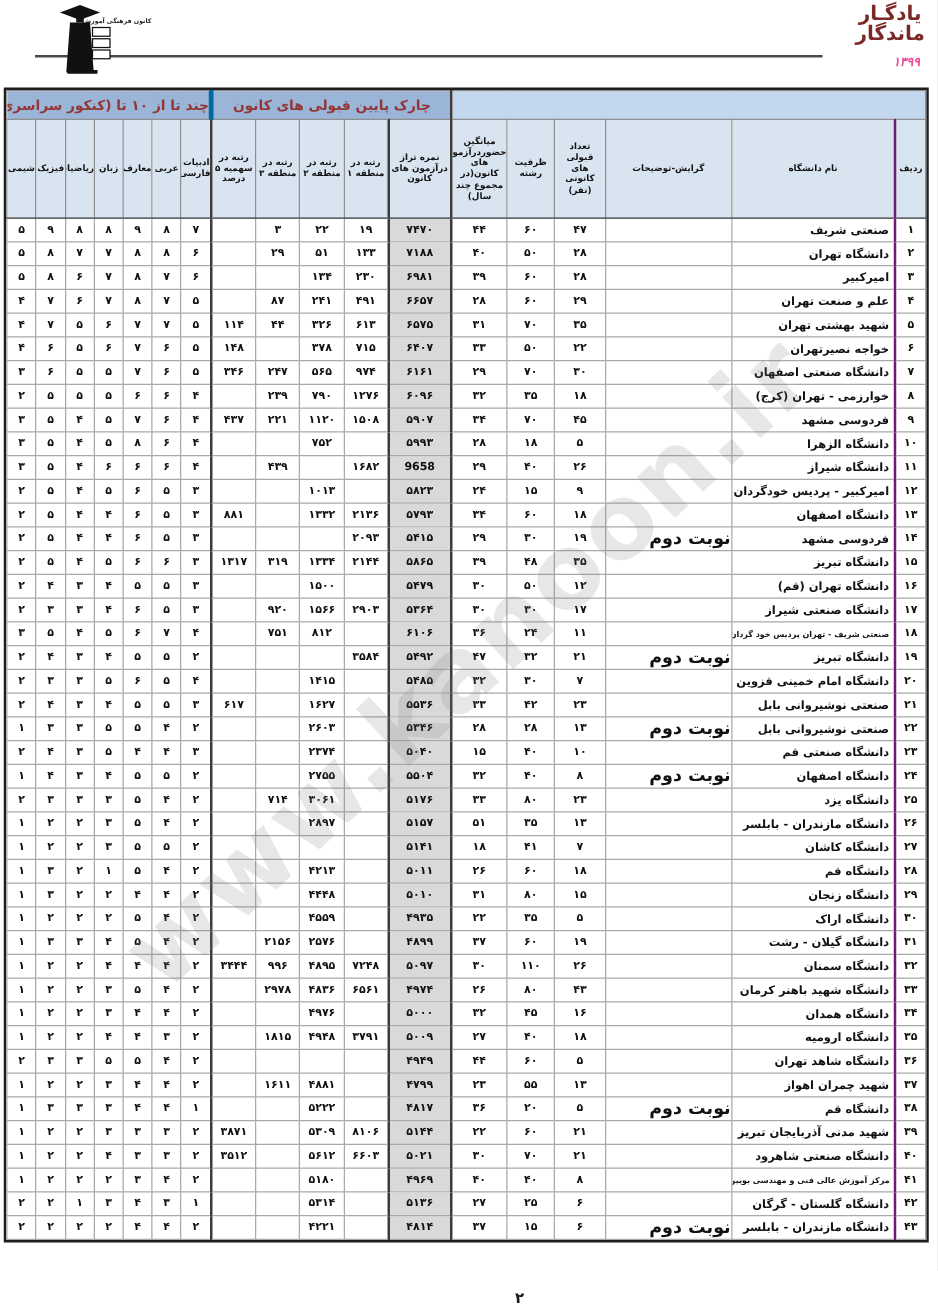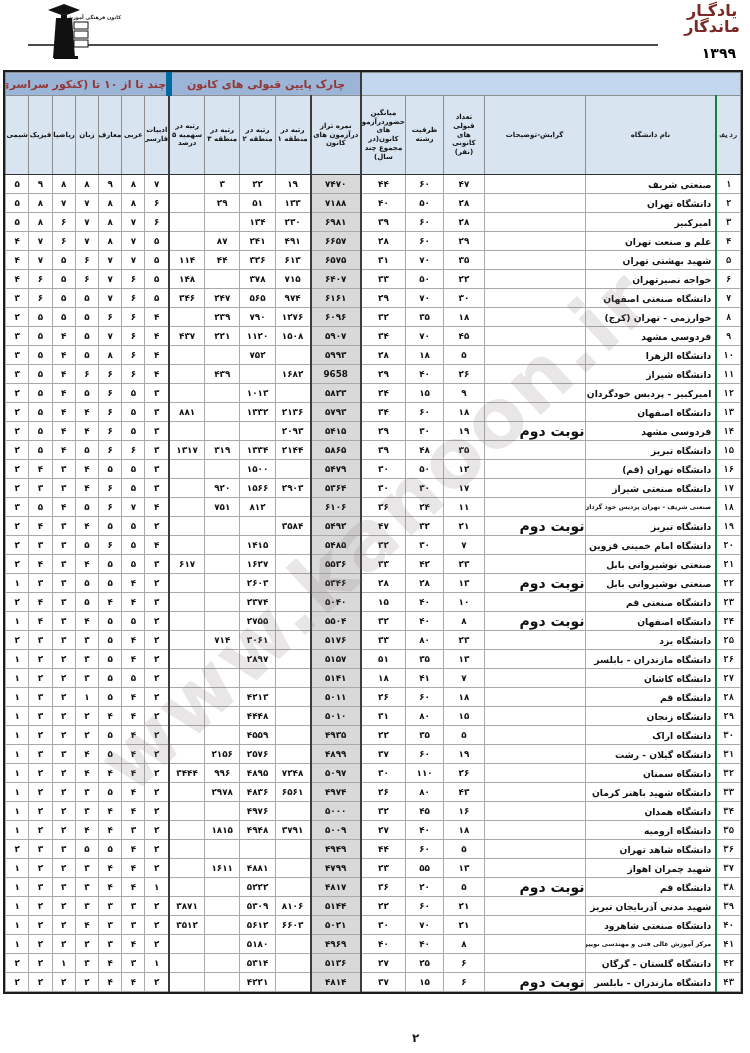--- a/index.html
+++ b/index.html
@@ -4,21 +4,21 @@
 <style>
   html,body{margin:0;padding:0;background:#e8e8e8;}
   .page{position:relative;width:750px;height:1053px;background:#ffffff;margin:0 auto;
         font-family:"DejaVu Sans",sans-serif;direction:rtl;overflow:hidden;}
   
   .brand{position:absolute;top:3px;right:10px;text-align:center;color:#7b2927;font-weight:bold;line-height:1.02;z-index:3;}
   .brand .l1{font-size:16px;}
   .brand .l2{font-size:16px;text-align:right;}
   .topnote{position:absolute;top:25px;right:100px;font-size:9px;font-weight:bold;color:#7b2927;z-index:3;}
   .toprule{position:absolute;top:44px;left:28px;width:630px;border-top:2px solid #4a4a4a;z-index:2;}
-  .brandyear{position:absolute;top:45px;right:14px;font-size:14px;font-weight:bold;color:#000000;z-index:3;}
+  .brandyear{position:absolute;top:45px;right:14px;font-size:10px;font-weight:bold;color:#ec4899;z-index:3;font-style:italic;}
   
   .logo{position:absolute;top:2px;left:34px;width:62px;height:60px;z-index:3;}
   .logo svg{display:block;}
   
   .watermark{position:absolute;top:180px;left:0;width:750px;height:700px;display:flex;
              align-items:center;justify-content:center;pointer-events:none;z-index:5;}
   .watermark span{font-size:82px;font-weight:bold;color:rgba(125,118,118,0.18);
                   transform:rotate(-43deg);direction:ltr;letter-spacing:2px;white-space:nowrap;}
   
   .tablewrap{position:absolute;top:70px;right:7px;width:736px;border:2px solid #1d1d1d;z-index:4;background:#fff;}
@@ -29,24 +29,24 @@
   tr.group-row th{height:22px;font-weight:bold;font-size:11px;color:#943634;}
   th.band-empty{background:#c3d7ee;}
   th.band{background:#9ab5d7;}
   tr.head-row th{background:#d9e4f1;font-size:7px;font-weight:bold;color:#111;height:78px;
                  white-space:pre-line;line-height:1.25;vertical-align:middle;text-align:center;}
   tbody td{height:18px;font-size:8.8px;font-weight:bold;color:#111;text-align:center;vertical-align:middle;
            border-color:#a9a9a9;}
   td.col-name{text-align:right;padding-right:4px;font-size:9.2px;}
   td.col-name.sm{font-size:6.4px;}
   td.col-note{text-align:right;padding-left:16px;font-size:14px;}
-  .col-r{border-left:2px solid #15803d;font-family:Liberation Mono, monospace;}
+  .col-r{border-left:2px solid #701a75;}
   .col-taraz{border-left:2px solid #3c3c3c;border-right:2px solid #3c3c3c;background:#d9d9d9;}
   .col-s5{border-left:2px solid #3c3c3c;}
-  th.band-q{border-left:6px solid #0369a1;border-right:2px solid #3c3c3c;}
+  th.band-q{border-left:4px solid #0369a1;border-right:2px solid #3c3c3c;}
   tr.head-row th{border-bottom:1.5px solid #333;}
   
   .footer1{position:absolute;top:1015px;right:9px;font-size:9.5px;font-weight:bold;color:#8e2420;z-index:6;}
   .footer2{position:absolute;top:1033px;right:9px;font-size:9.5px;font-weight:bold;color:#8e2420;z-index:6;}
   .pagenum{position:absolute;top:1031px;left:412px;font-size:12px;font-weight:bold;color:#1a1a1a;z-index:6;}
   .logo-text{position:absolute;top:14px;left:66px;font-size:5px;font-weight:bold;color:#222;line-height:1.5;text-align:right;}
 </style>
 </head>
 <body>
 

